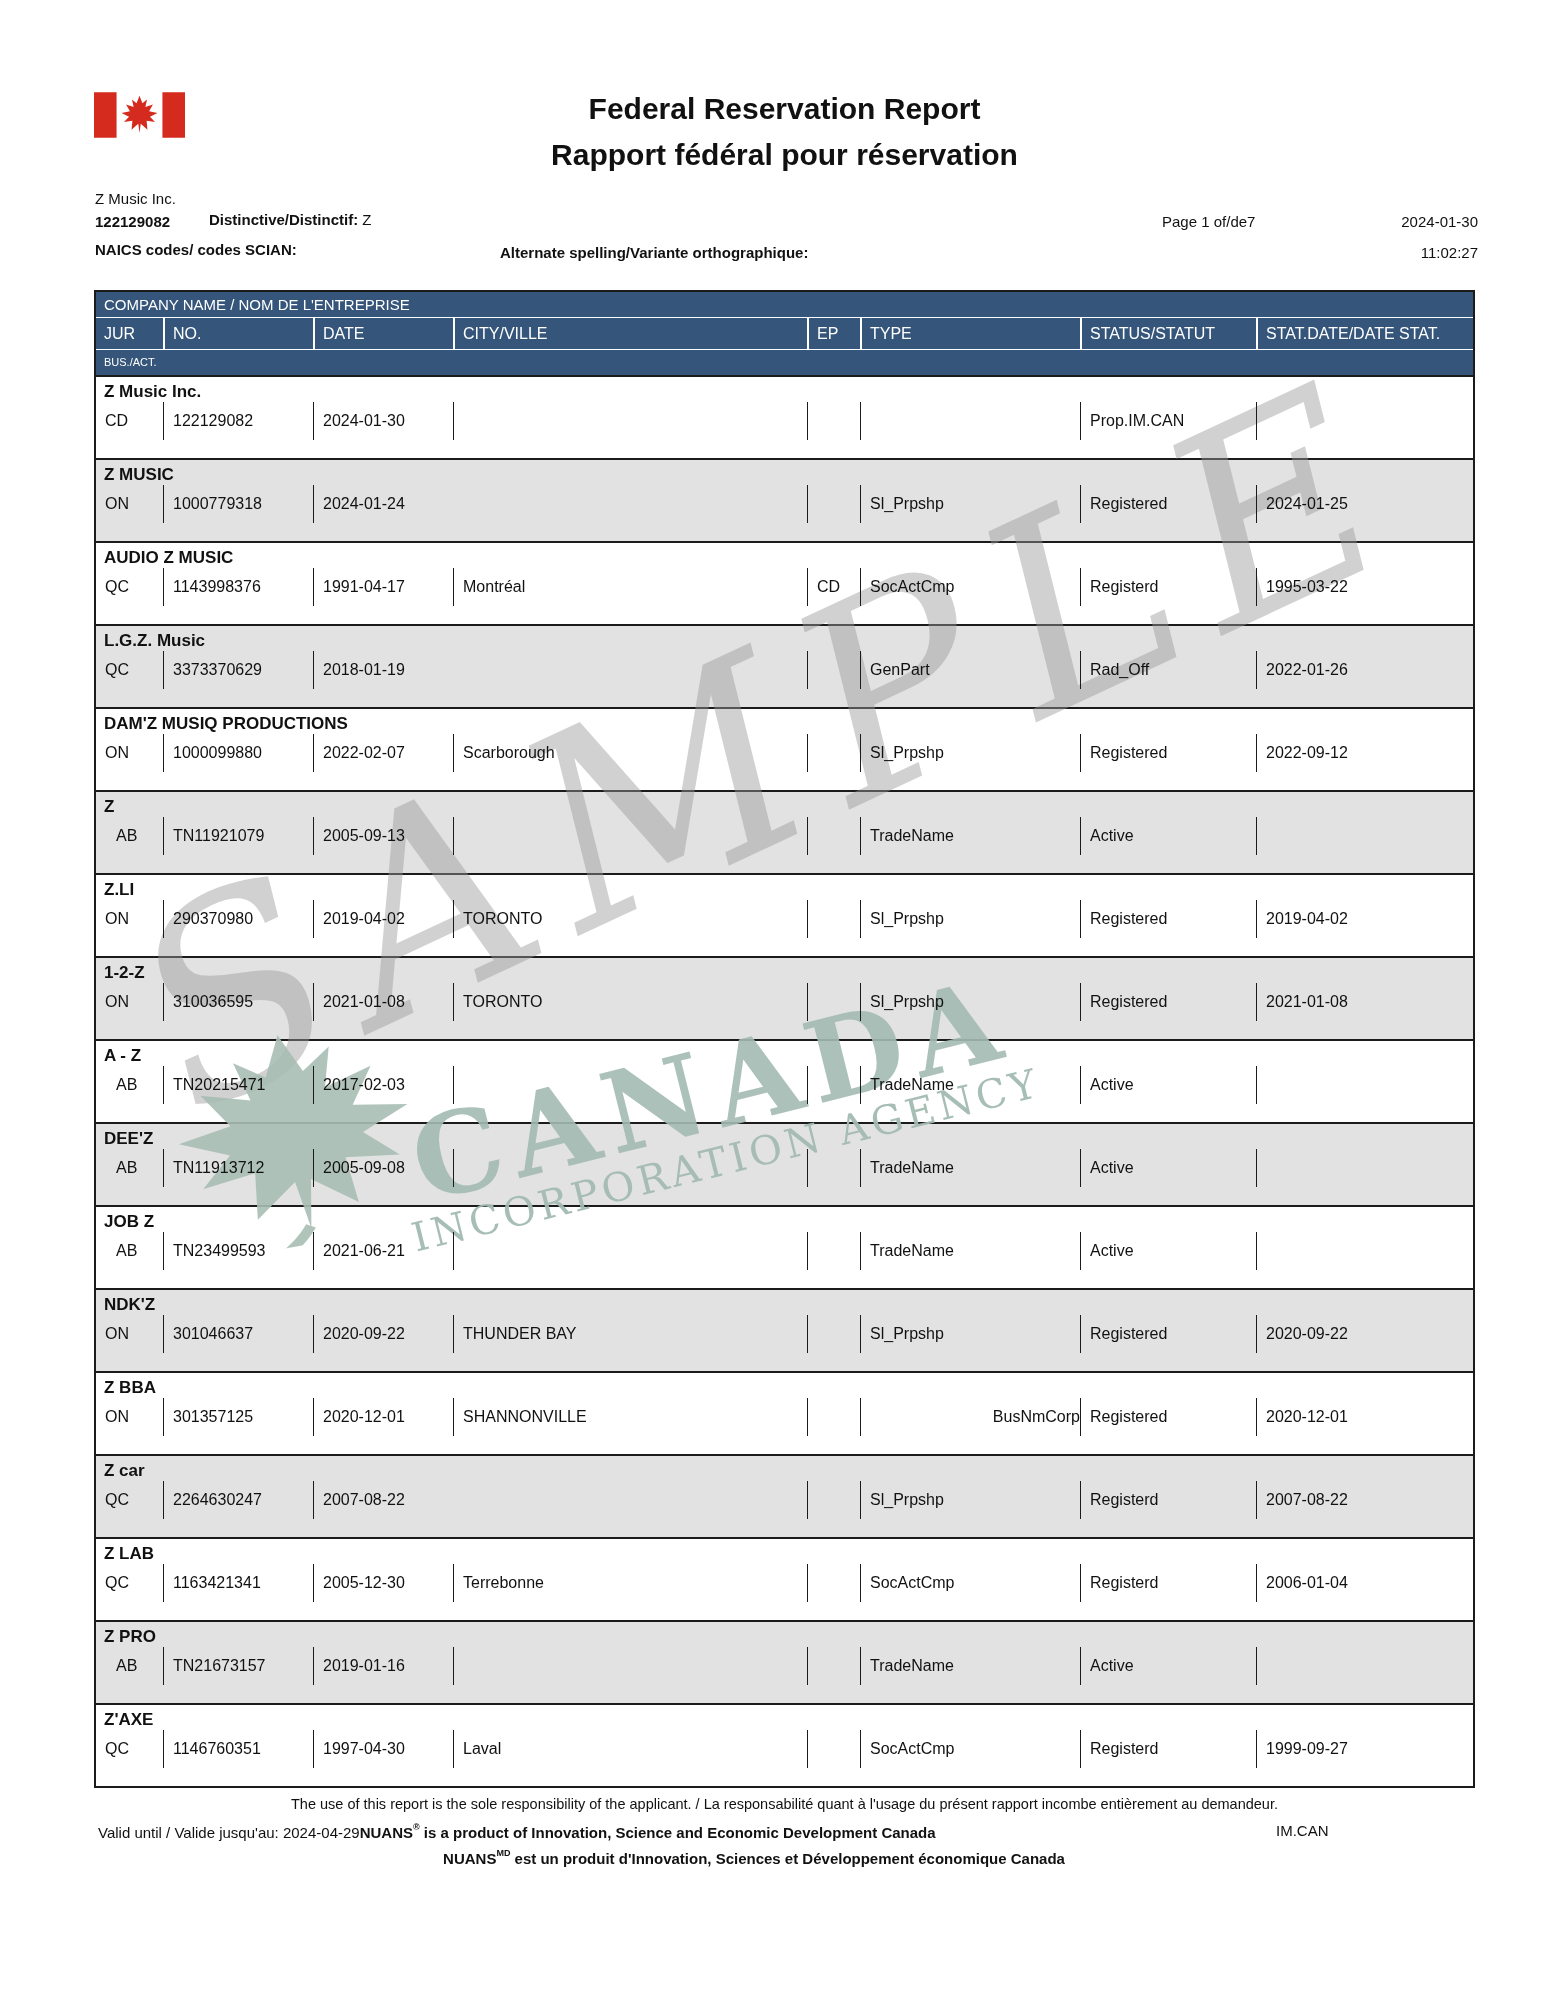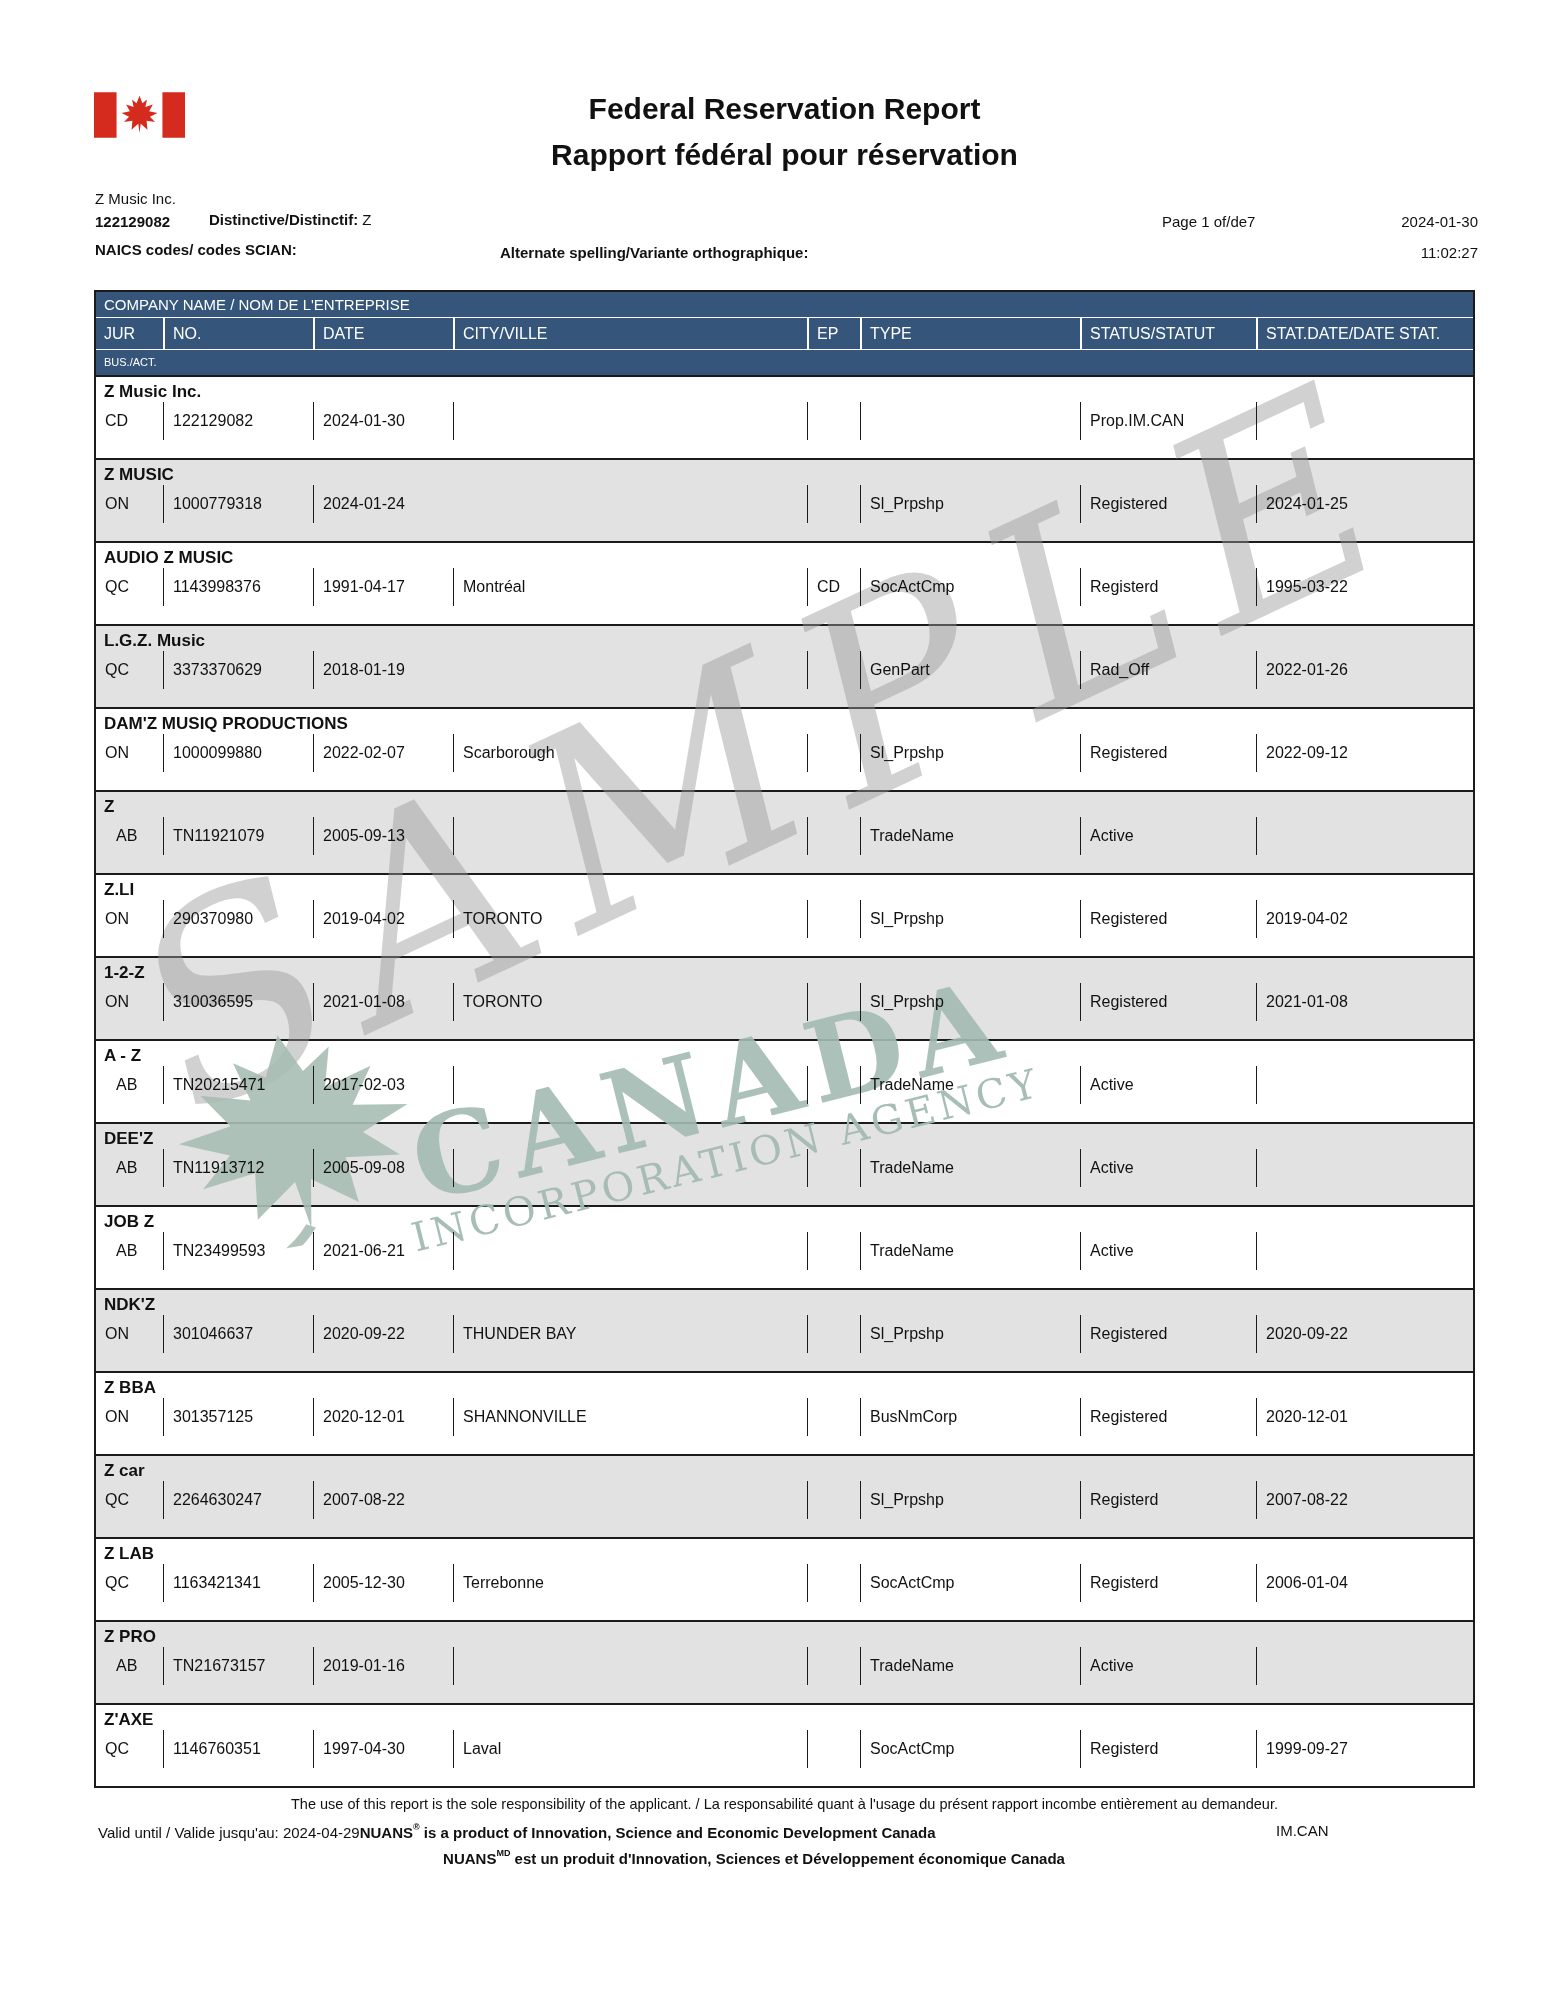--- a/index.html
+++ b/index.html
@@ -260,21 +260,21 @@
           </div>
         </div>
         <div class="row">
           <div class="row-name">Z BBA</div>
           <div class="cells">
             <div class="cell jur" style="left: 0px; width: 67px;">ON</div>
             <div class="cell" style="left: 67px; width: 150px;">301357125</div>
             <div class="cell" style="left: 217px; width: 140px;">2020-12-01</div>
             <div class="cell" style="left: 357px; width: 354px;">SHANNONVILLE</div>
             <div class="cell" style="left: 711px; width: 53px;"></div>
-            <div class="cell" style="left: 764px; width: 220px;">BusNmCorp</div>
+            <div class="cell" style="left: 764px; width: 220px; text-align: right;">BusNmCorp</div>
             <div class="cell" style="left: 984px; width: 176px;">Registered</div>
             <div class="cell" style="left: 1160px; width: 217px;">2020-12-01</div>
           </div>
         </div>
         <div class="row alt">
           <div class="row-name">Z car</div>
           <div class="cells">
             <div class="cell jur" style="left: 0px; width: 67px;">QC</div>
             <div class="cell" style="left: 67px; width: 150px;">2264630247</div>
             <div class="cell" style="left: 217px; width: 140px;">2007-08-22</div>

